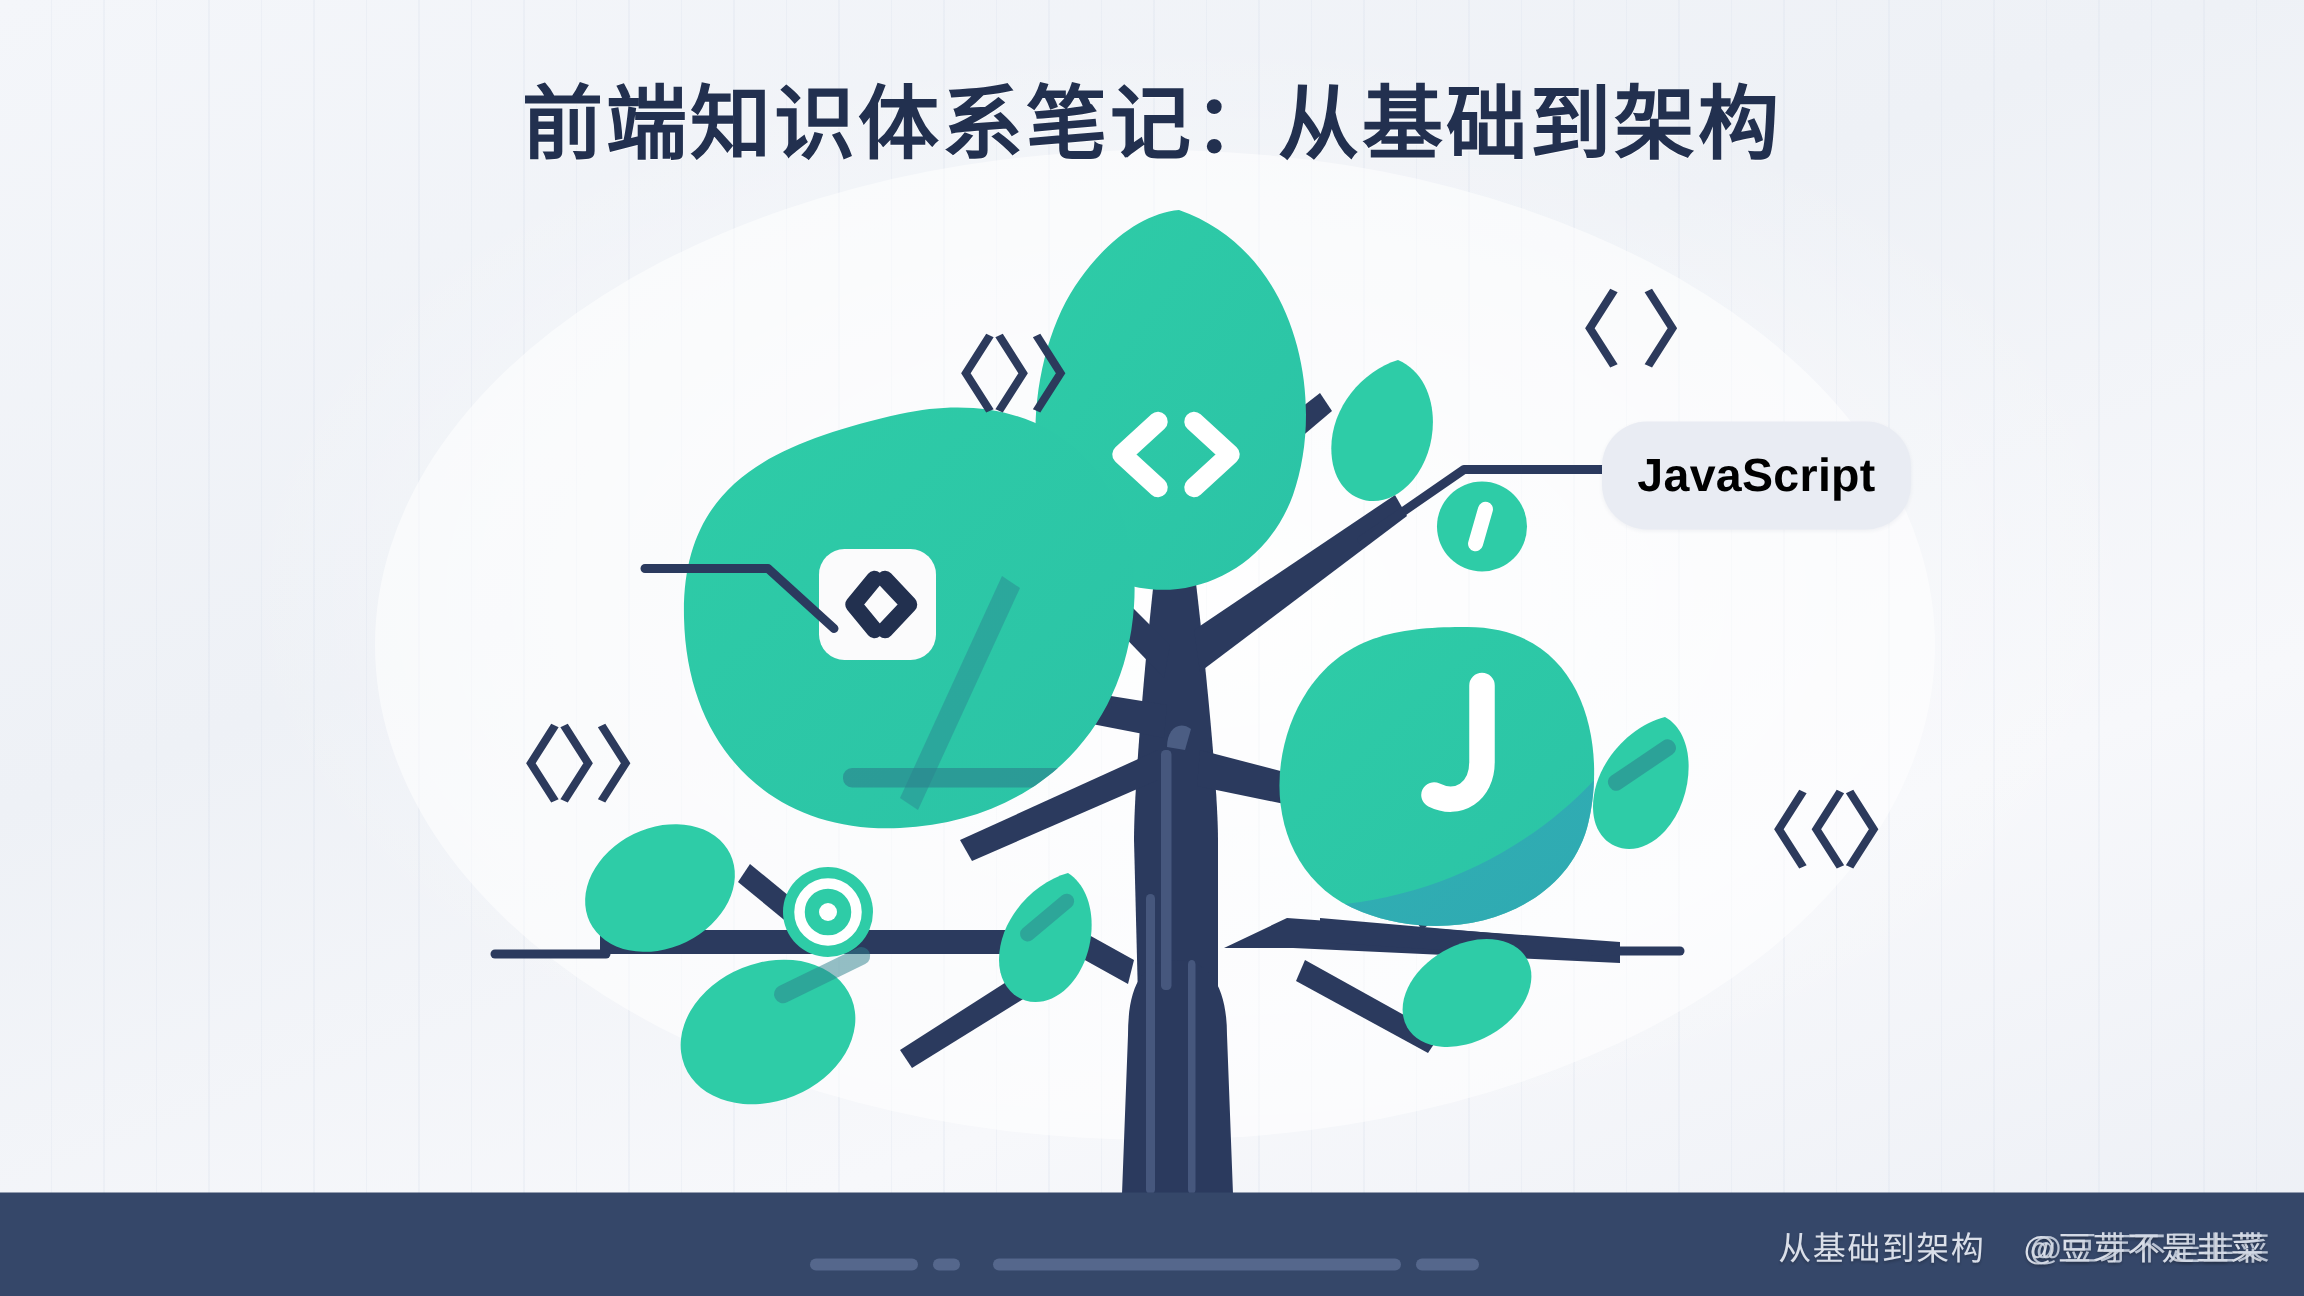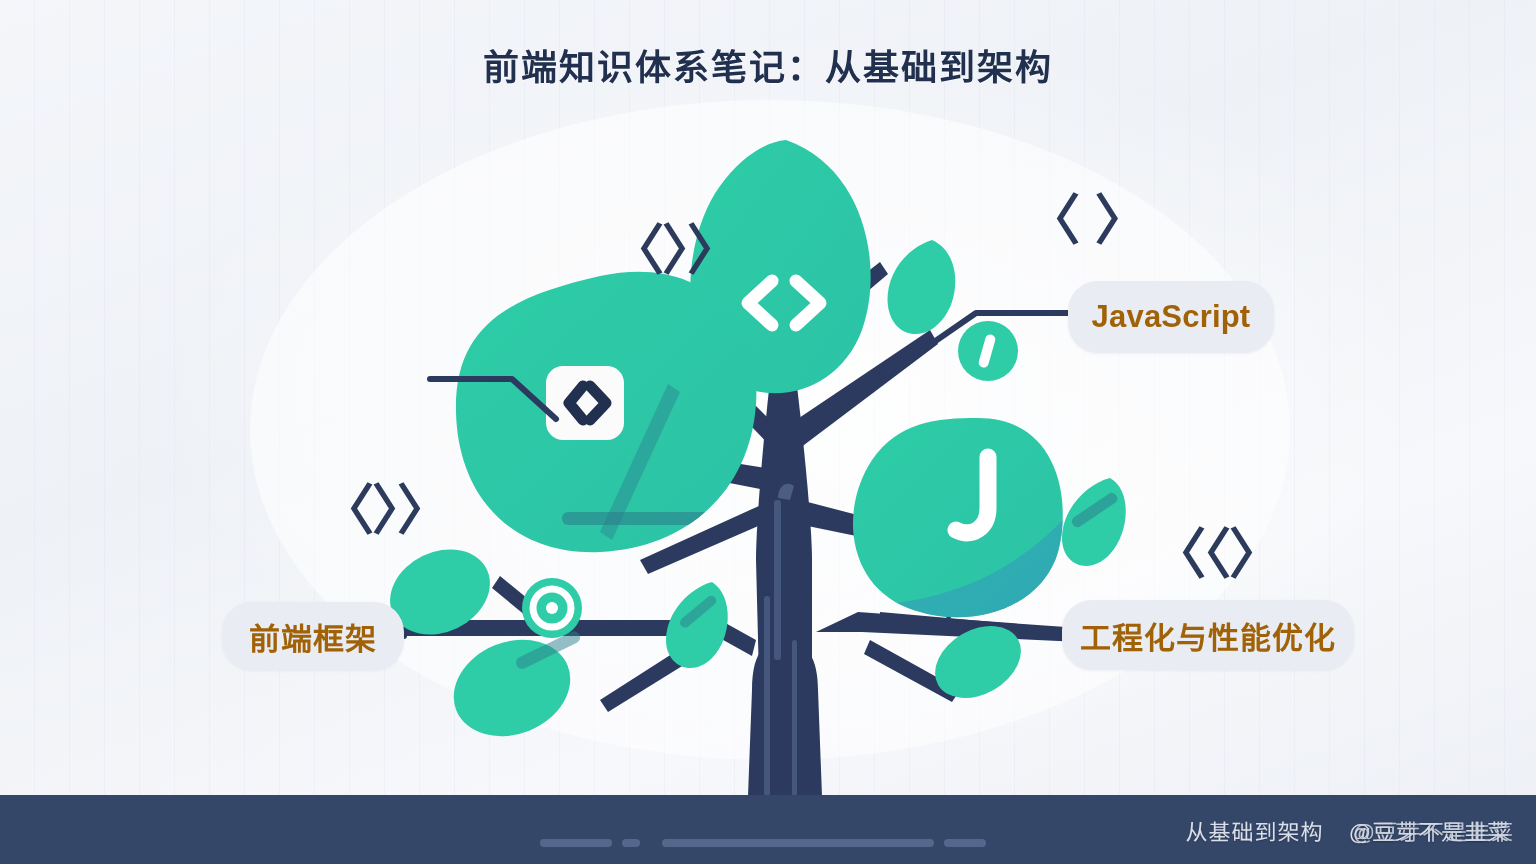--- a/index.html
+++ b/index.html
@@ -30,21 +30,21 @@
     pointer-events: none;
   }
 
   
   #title {
     position: absolute;
     left: 0;
     top: 38px;
     width: 100%;
     text-align: center;
-    font-size: 36px;
+    font-size: 54px;
     font-weight: bold;
     letter-spacing: 2px;
     color: #22304f;
     text-shadow: 0 1px 0 rgba(255,255,255,0.7);
     z-index: 8;
     white-space: nowrap;
   }
 
   
   #scene {
@@ -93,21 +93,21 @@
   }
 
   
   .pill {
     position: absolute;
     display: flex;
     align-items: center;
     justify-content: center;
     background: #e9ecf3;
     border-radius: 30px;
-    color: #a16207;
+    color: #000000;
     font-weight: bold;
     box-shadow: 0 1px 3px rgba(40,54,84,0.06);
     z-index: 7;
     white-space: nowrap;
   }
   .pill.latin { font-size: 31px; letter-spacing: 0.2px; }
   .pill.cjk   { font-size: 31px; letter-spacing: 1px; }
 
   #pill-htmlcss   { left: 228px;  top: 343px; width: 206px; height: 72px; }
   #pill-javascript{ left: 1068px; top: 281px; width: 206px; height: 72px; }
@@ -289,27 +289,21 @@
       <path d="M404 636 L 330 636"></path>
       <path d="M1062 634 L 1120 634"></path>
     </g>
   </svg>
 
 
   <div class="pill latin" id="pill-javascript">
     <span>JavaScript</span>
   </div>
 
-  <div class="pill cjk" id="pill-framework">
-    <span>前端框架</span>
-  </div>
-
-  <div class="pill cjk" id="pill-engineering">
-    <span>工程化与性能优化</span>
-  </div>
+
 
   <div class="codeglyph" id="glyph-top-left">〈〉〉</div>
   <div class="codeglyph" id="glyph-top-right">〈 〉</div>
   <div class="codeglyph" id="glyph-mid-left">〈〉〉</div>
   <div class="codeglyph" id="glyph-mid-right">〈〈〉</div>
 
   <div id="ground">
     <svg width="1536" height="69" viewBox="0 0 1536 69">
       <g fill="#55678c">
         <rect x="540" y="44" width="72" height="8" rx="4"></rect>

